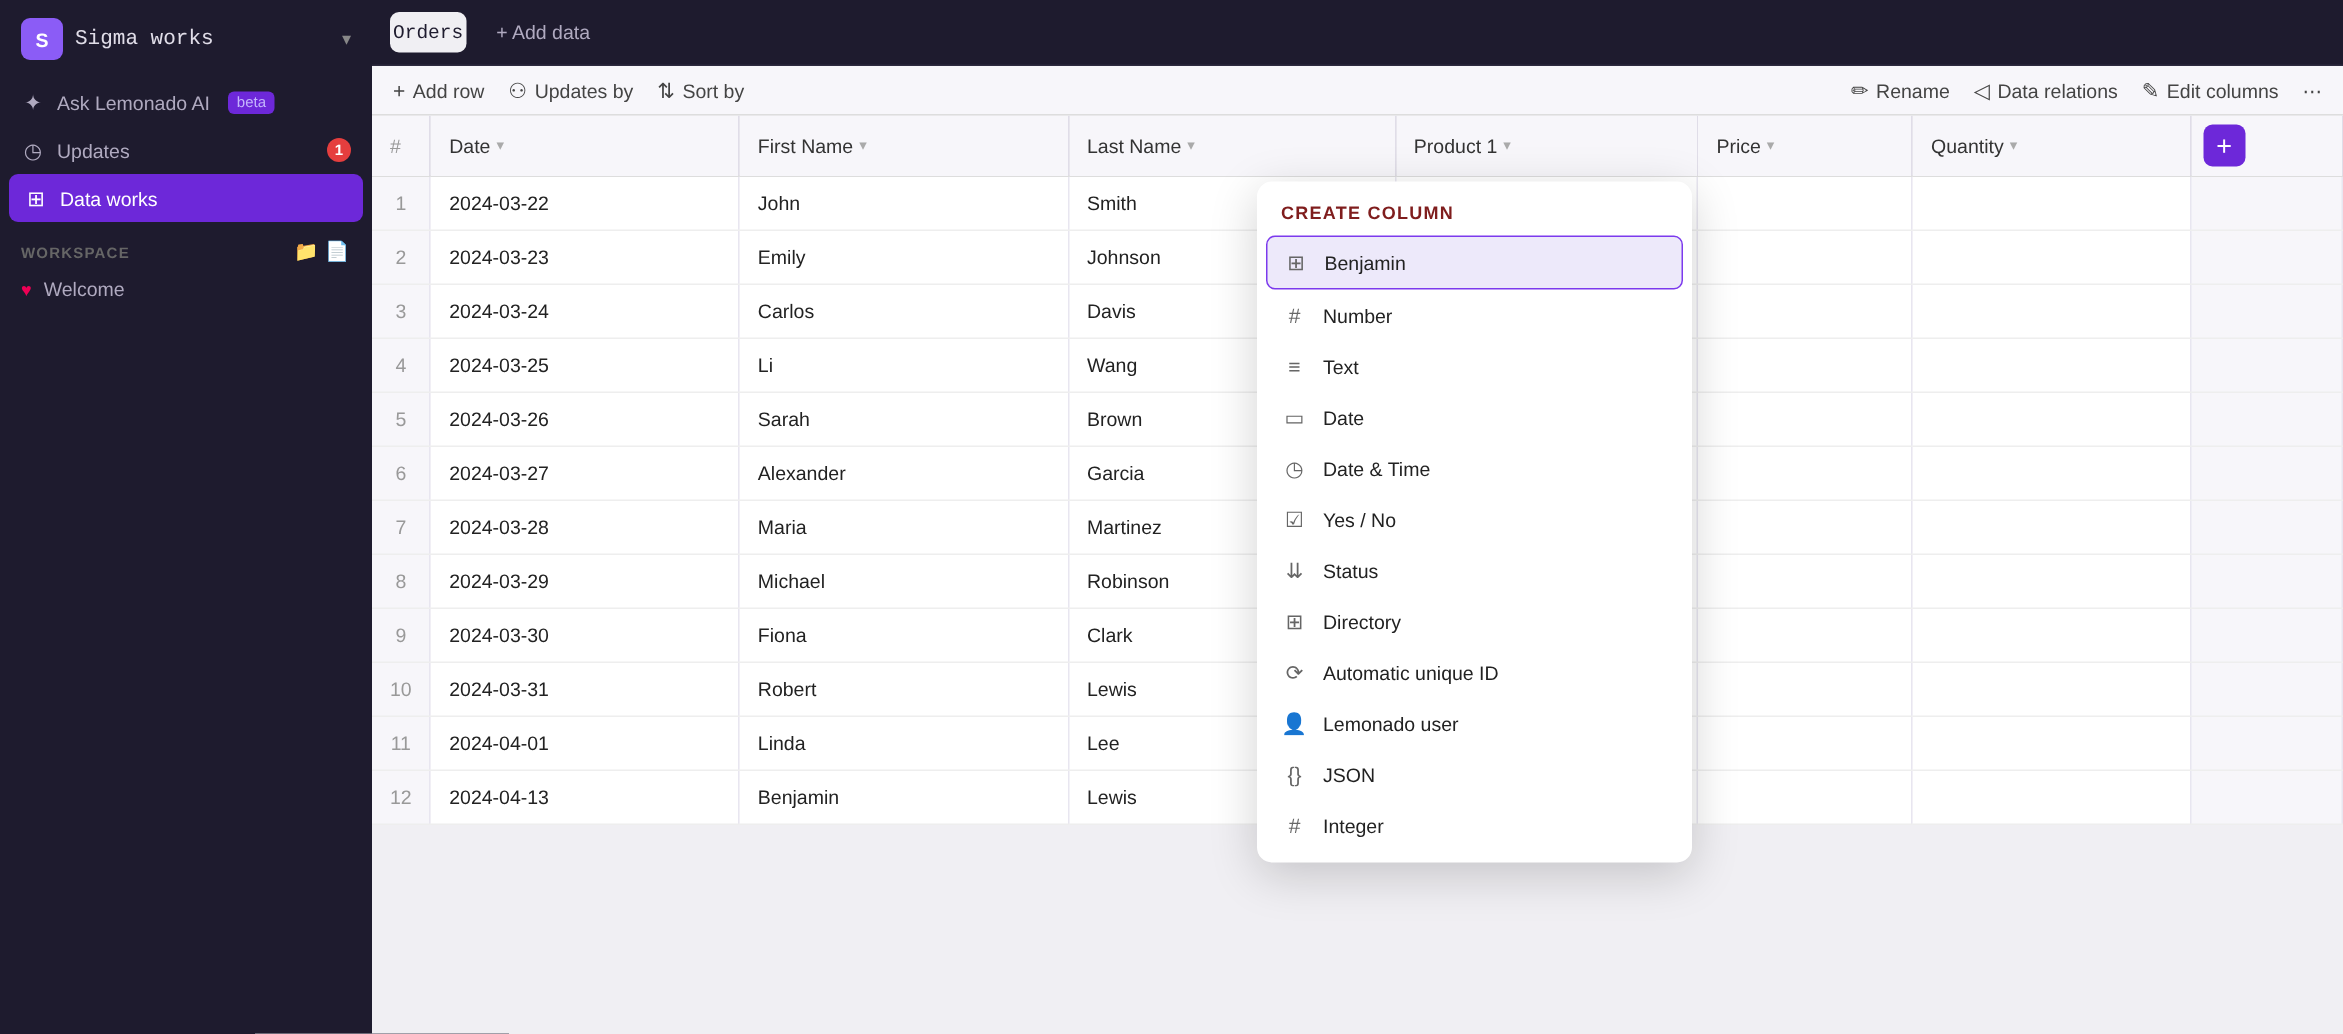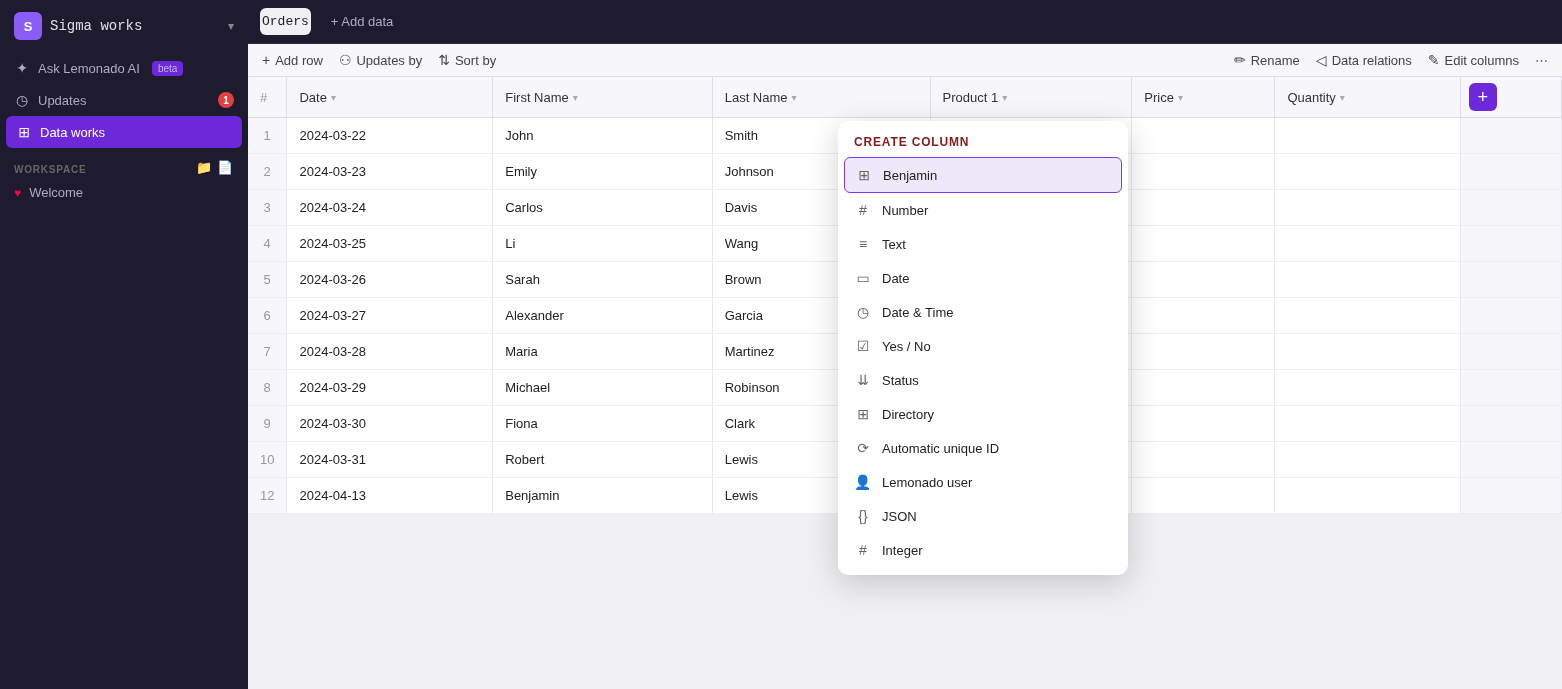--- a/index.html
+++ b/index.html
@@ -440,20 +440,30 @@
     <td class="row-num">10</td>
     <td>2024-03-31</td>
     <td>Robert</td>
     <td>Lewis</td>
     <td></td>
     <td></td>
     <td></td>
     <td style="background:#f7f6fa;"></td>
   </tr>
           <tr>
+    <td class="row-num">11</td>
+    <td>2024-04-01</td>
+    <td>Linda</td>
+    <td>Lee</td>
+    <td></td>
+    <td></td>
+    <td></td>
+    <td style="background:#f7f6fa;"></td>
+  </tr>
+          <tr>
     <td class="row-num">12</td>
     <td>2024-04-13</td>
     <td>Benjamin</td>
     <td>Lewis</td>
     <td></td>
     <td></td>
     <td></td>
     <td style="background:#f7f6fa;"></td>
   </tr>
         </tbody>

